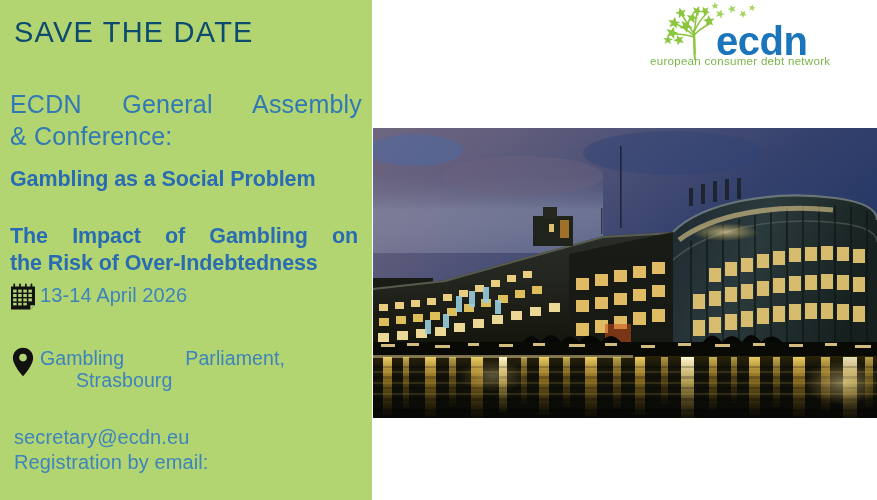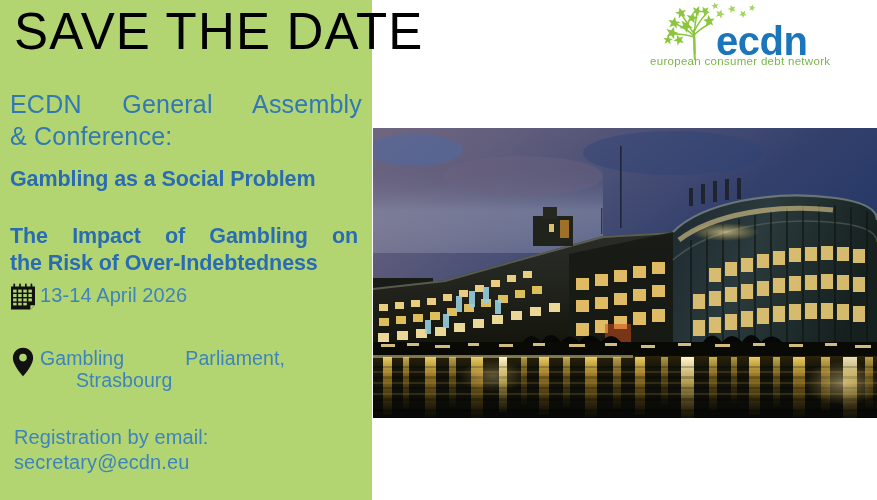--- a/index.html
+++ b/index.html
@@ -32,24 +32,24 @@
     background: #b2d571;
     box-sizing: border-box;
     padding: 0;
   }
 
   .save-the-date {
     position: absolute;
     left: 14px;
     top: 8px;
     width: 350px;
-    font-size: 51px;
+    font-size: 29px;
     line-height: 48px;
     letter-spacing: 1.2px;
-    color: #000000;
+    color: #0c4a6e;
     font-weight: 400;
     white-space: nowrap;
     font-family: "Liberation Sans", sans-serif;
   }
 
   .assembly-line {
     position: absolute;
     left: 10px;
     top: 88px;
     width: 352px;
@@ -240,22 +240,22 @@
           <circle cx="11" cy="10.6" r="3.8" fill="#b2d571"></circle>
         </svg>
       </div>
       <div class="info-text">
         <span class="ln1">Gambling Parliament,</span>
         <span class="ln2">Strasbourg</span>
       </div>
     </div>
 
     <div class="registration">
+      <span>secretary@ecdn.eu</span>
       <span>Registration by email:</span>
-      <span>secretary@ecdn.eu</span>
     </div>
   </div>
 
   <div class="logo-wrap">
     <svg class="logo-svg" width="196" height="66" viewBox="0 0 196 66" xmlns="http://www.w3.org/2000/svg">
       <defs>
         <g id="star5">
           <path d="M0,-5 L1.35,-1.7 L4.9,-1.55 L2.1,0.65 L3.1,4.1 L0,2.1 L-3.1,4.1 L-2.1,0.65 L-4.9,-1.55 L-1.35,-1.7 Z"></path>
         </g>
       </defs>

